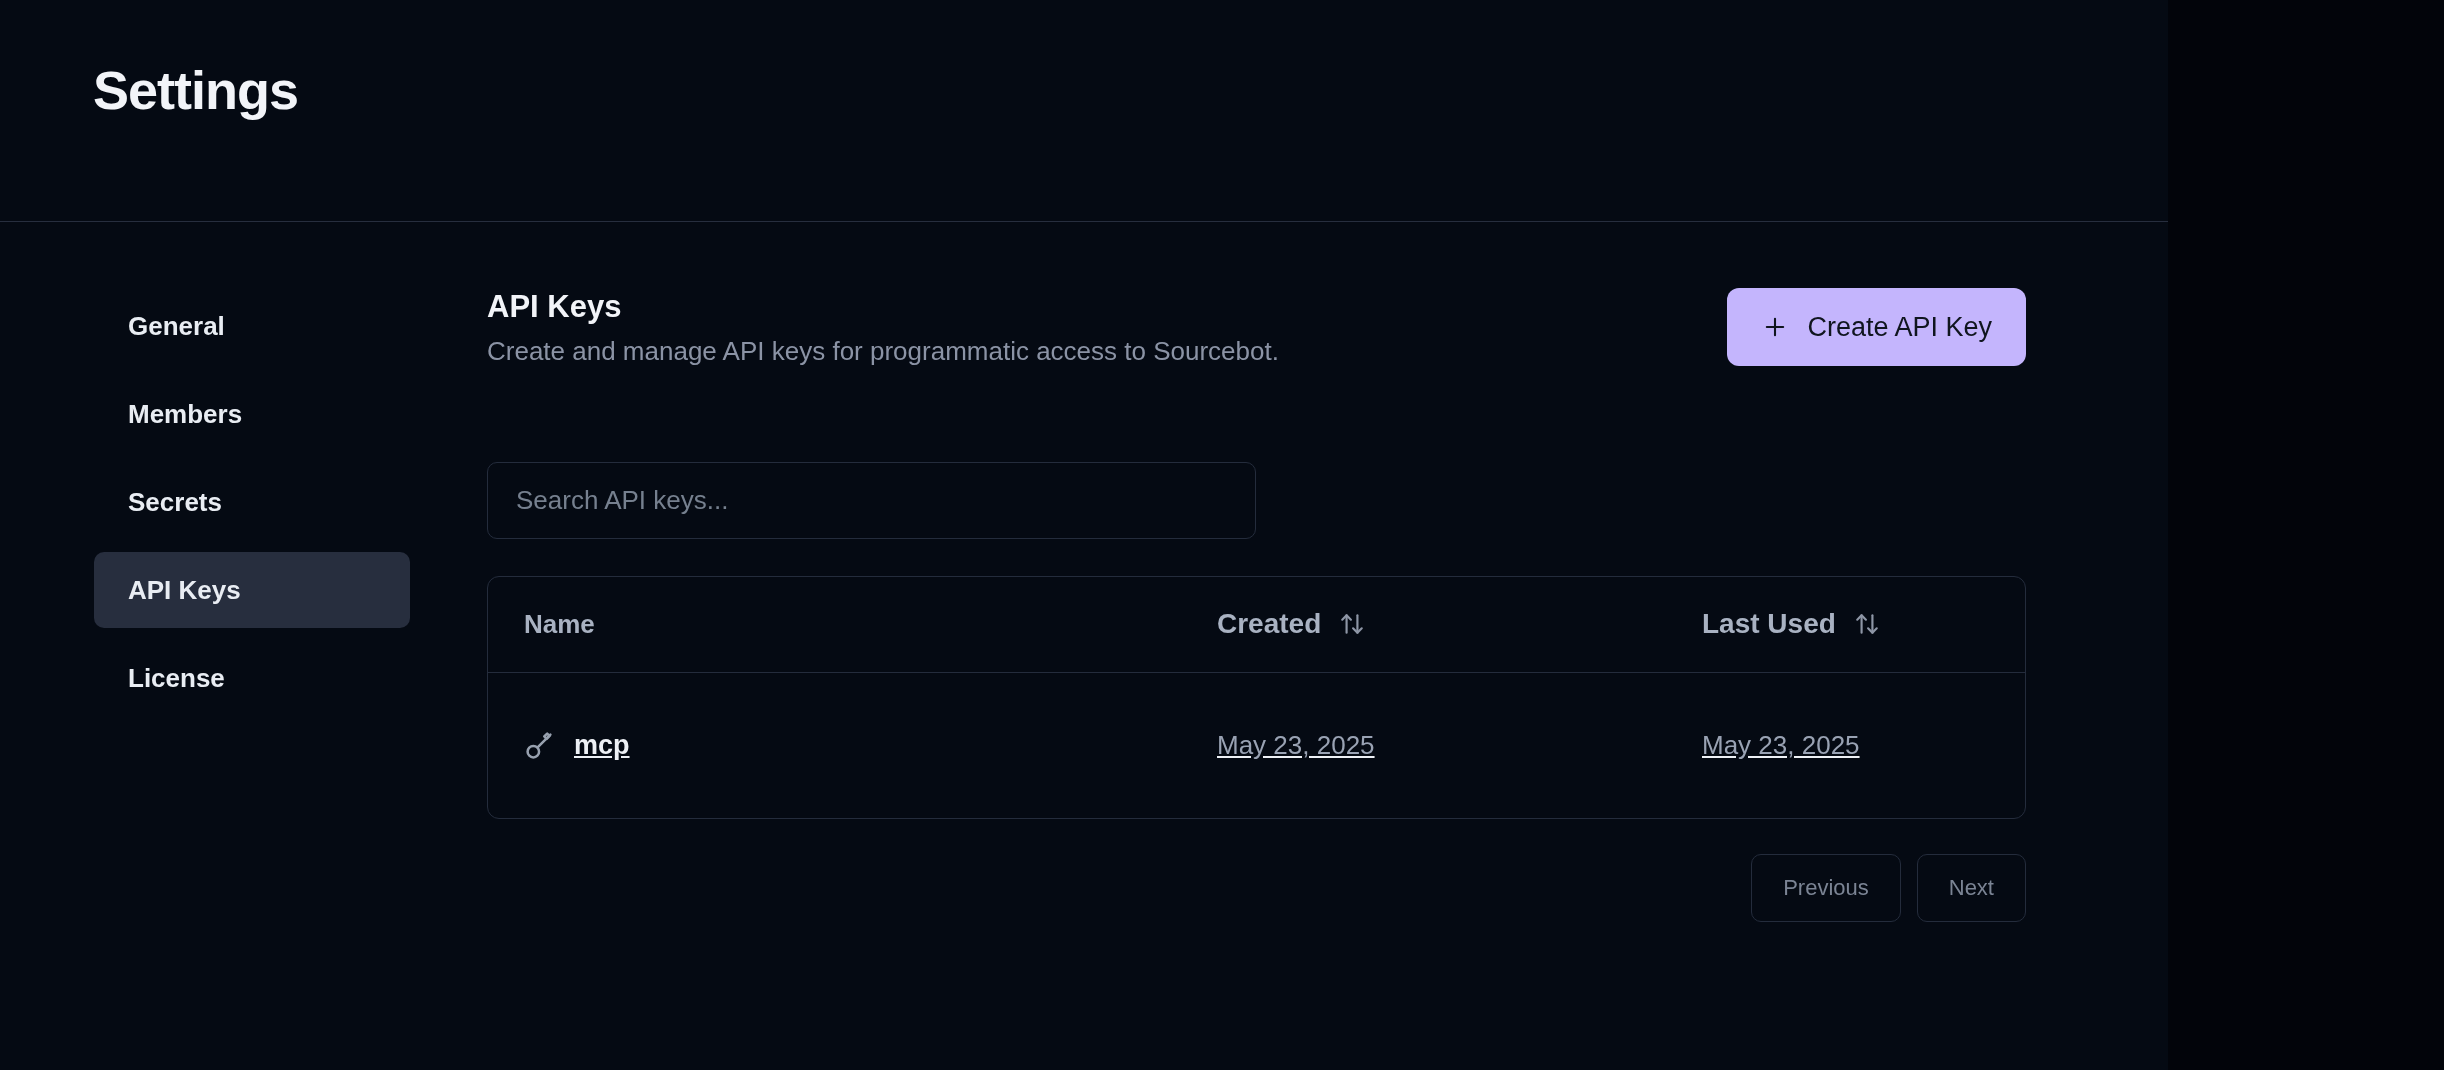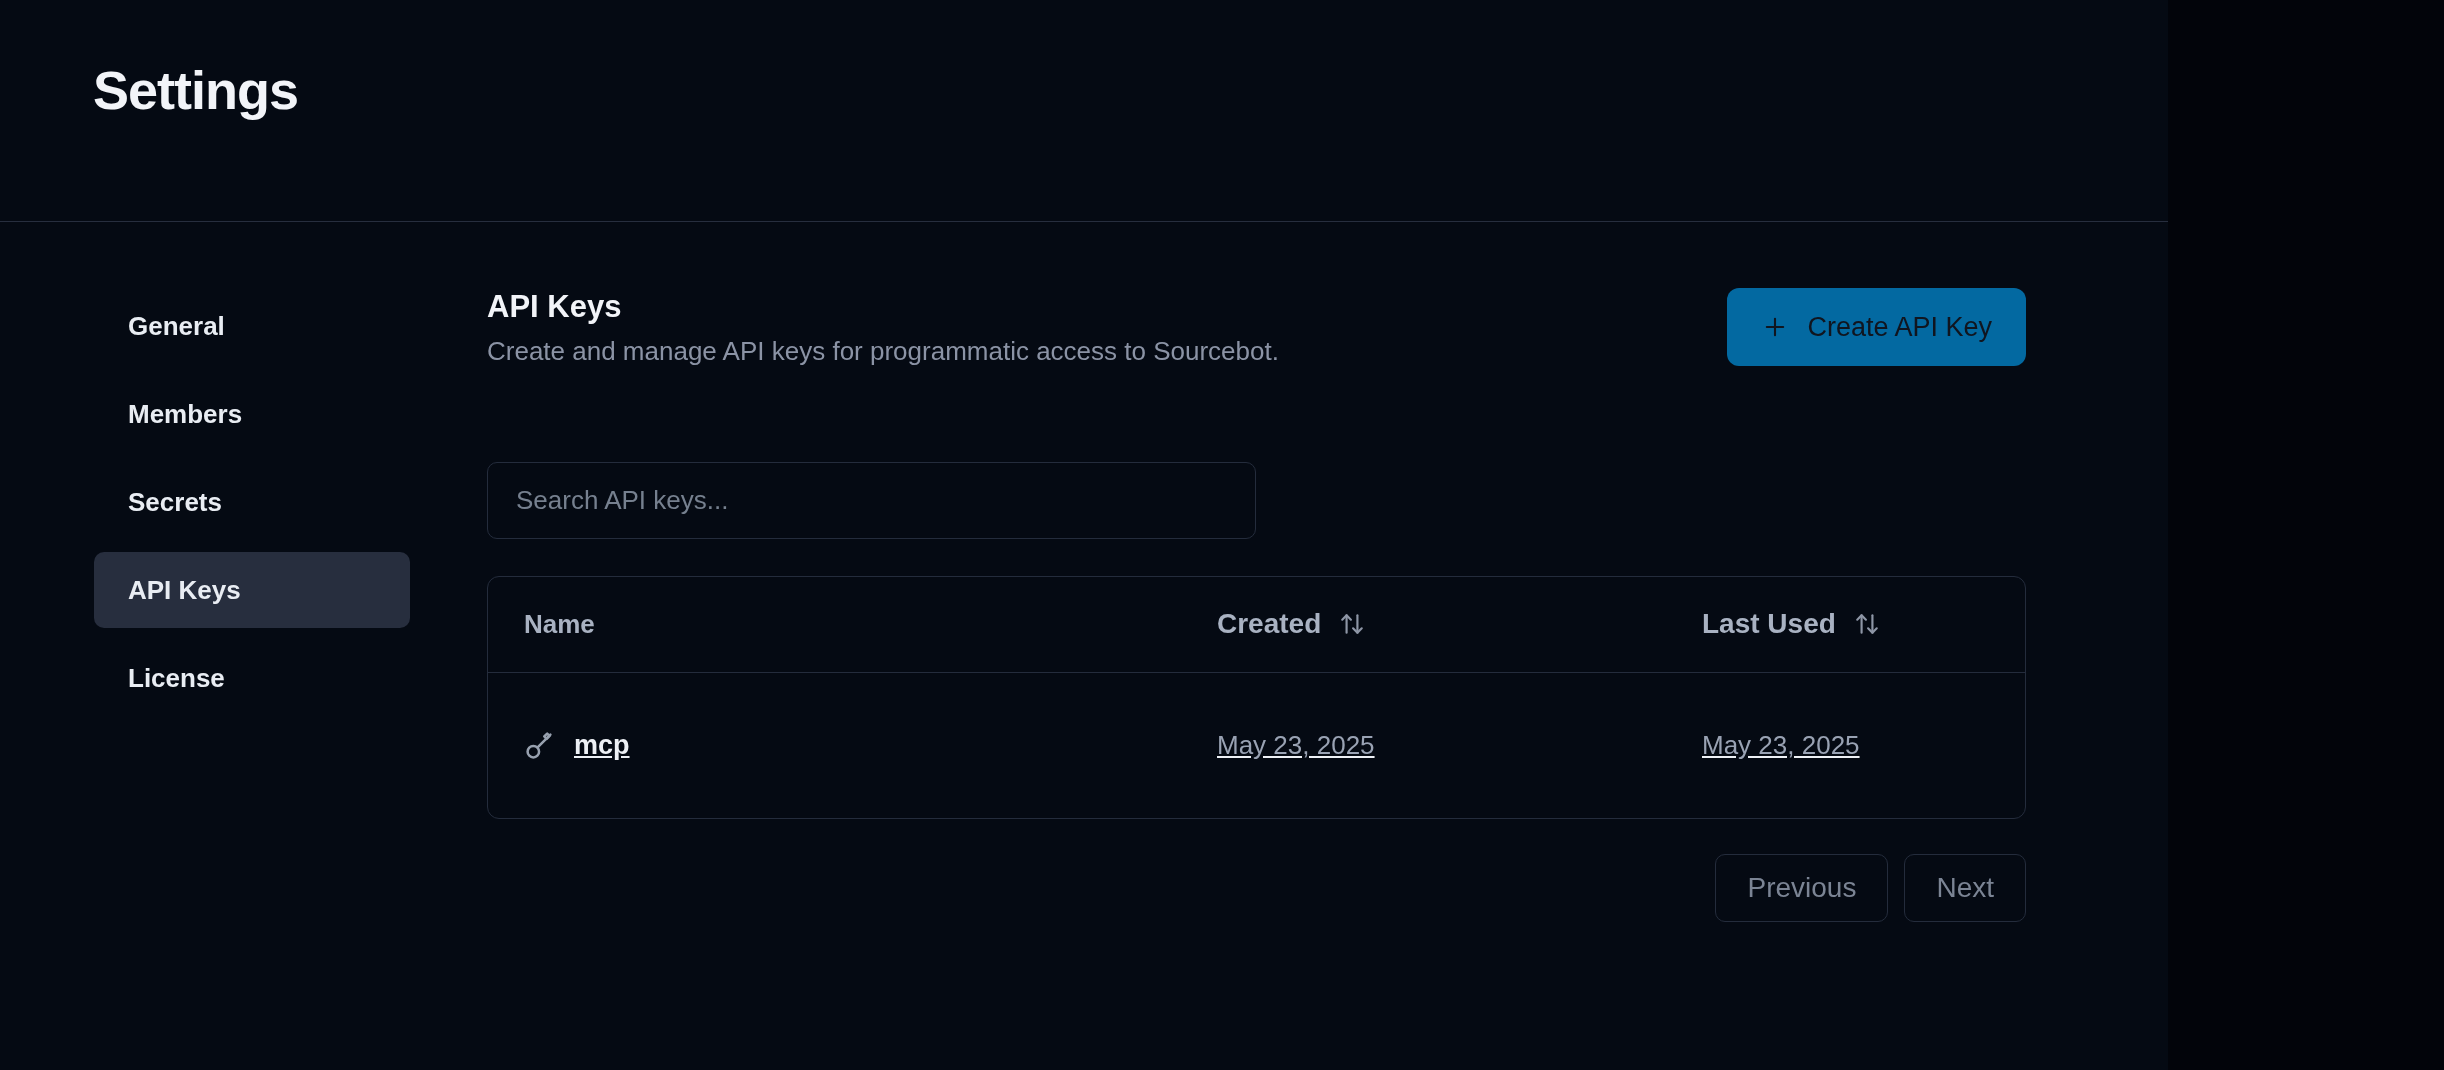--- a/index.html
+++ b/index.html
@@ -27,21 +27,21 @@
     cursor:pointer; user-select:none;
   }
   .nav-item.active { background:#272e3e; }
   .main { flex:1; min-width:0; }
   
   .main-top { display:flex; justify-content:space-between; align-items:flex-start; margin-bottom:93px; }
   .section-heading { font-size:31px; font-weight:700; color:#f2f4f8; line-height:1.25; margin-bottom:8px; }
   .section-desc { font-size:26px; color:#8b93a5; line-height:1.3; }
   .create-btn {
     display:flex; align-items:center; gap:18px; height:78px; padding:0 34px;
-    background:#0369a1; color:#10151f; border:none; border-radius:12px;
+    background:#c4b5fd; color:#10151f; border:none; border-radius:12px;
     font-family:inherit; font-size:27px; font-weight:500; cursor:pointer;
   }
   .create-btn svg { display:block; }
   
   .search-input {
     width:769px; height:77px; background:transparent;
     border:1px solid #242c3c; border-radius:10px; padding:0 28px;
     font-family:inherit; font-size:26px; color:#737373; outline:none;
     display:block; margin-bottom:37px;
   }
@@ -65,21 +65,21 @@
   .cell-name svg { color:#97a0ae; flex-shrink:0; display:block; }
   .cell-date { font-size:26px; color:#99a2b3; }
   .cell-actions { display:flex; justify-content:center; }
   .delete-btn { background:none; border:none; cursor:pointer; color:#8e3333; padding:6px; }
   .delete-btn svg { display:block; }
   
   .pagination { display:flex; justify-content:flex-end; gap:16px; margin-top:35px; }
   .page-btn {
     height:68px; padding:0 31px; background:transparent;
     border:1px solid #242c3c; border-radius:10px;
-    font-family:inherit; font-size:28px; font-weight:500; color:#7b8494; cursor:pointer;
+    font-family:inherit; font-size:22px; font-weight:500; color:#7b8494; cursor:pointer;
   }
 </style>
 </head>
 <body>
 
 <div class="page">
 
   <div class="top-header">
     <div class="page-title">Settings</div>
   </div>

